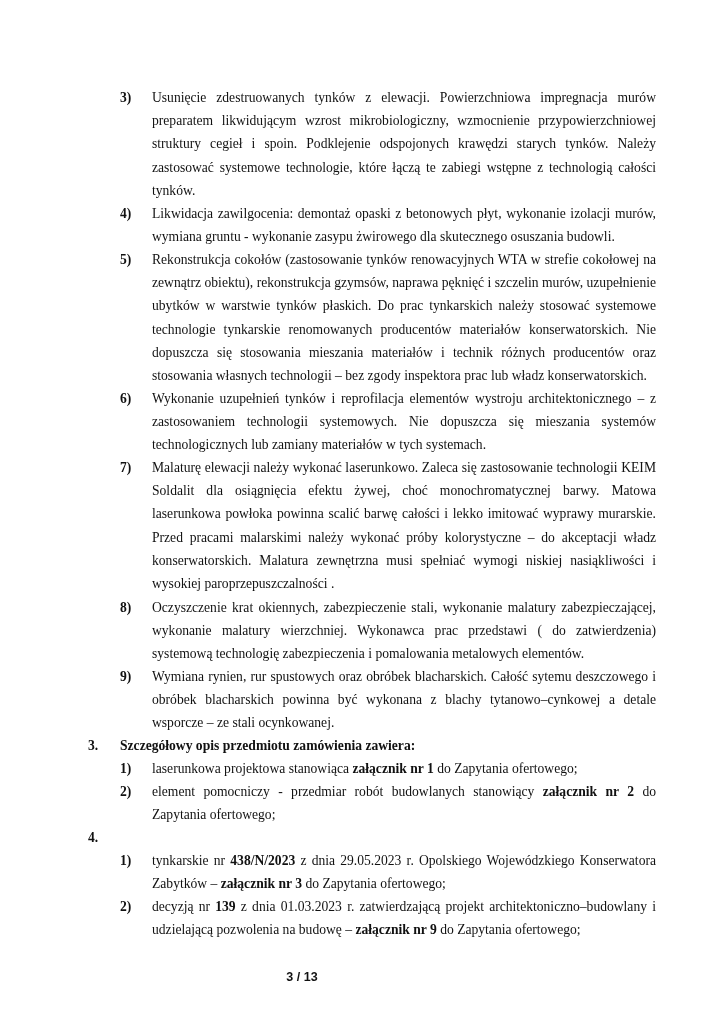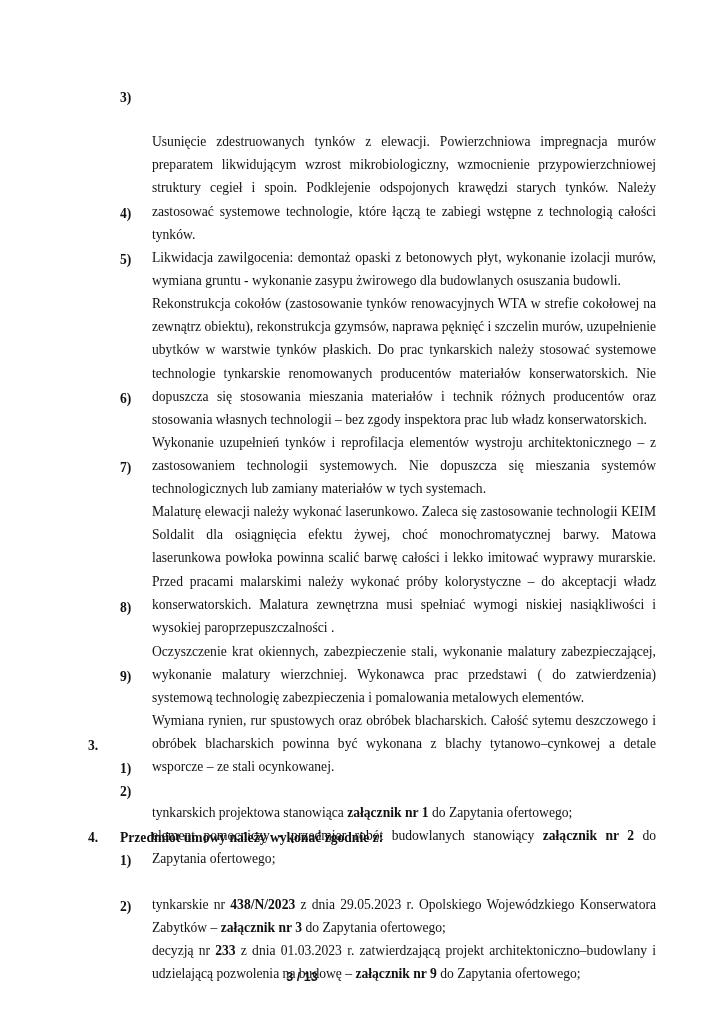--- a/index.html
+++ b/index.html
@@ -4,38 +4,38 @@
 <style>
   html, body { margin:0; padding:0; background:#ffffff; }
   body { width:724px; height:1024px; position:relative; overflow:hidden;
          font-family:"Liberation Serif", "DejaVu Serif", serif; color:#111; }
   .page { position:absolute; left:0; top:0; width:724px; height:1024px; }
   .item { position:absolute; font-size:13.6px; line-height:23.2px; text-align:justify; }
   .sub { left:120px; width:536px; padding-left:32px; box-sizing:border-box; }
   .sub .num { position:absolute; left:0; top:0; font-weight:bold; }
   .sec { left:88px; width:570px; padding-left:32px; box-sizing:border-box; font-weight:bold; }
   .sec .num { position:absolute; left:0; top:0; font-weight:bold; }
-  .txt { text-align:justify;margin-top:44px; }
+  .txt { text-align:justify; }
   b { font-weight:bold; }
   .footer { position:absolute; left:0; width:604px; top:970px; text-align:center;
             font-family:"Liberation Sans", "DejaVu Sans", sans-serif; font-weight:bold; font-size:12.5px; }
 </style>
 </head>
 <body>
 
 <div class="page">
 
   <div class="item sub" style="top:86px;">
     <span class="num">3)</span>
     <div class="txt">Usunięcie zdestruowanych tynków z elewacji. Powierzchniowa impregnacja murów preparatem likwidującym wzrost mikrobiologiczny, wzmocnienie przypowierzchniowej struktury cegieł i spoin. Podklejenie odspojonych krawędzi starych tynków. Należy zastosować systemowe technologie, które łączą te zabiegi wstępne z technologią całości tynków.</div>
   </div>
 
   <div class="item sub" style="top:202px;">
     <span class="num">4)</span>
-    <div class="txt">Likwidacja zawilgocenia: demontaż opaski z betonowych płyt, wykonanie izolacji murów, wymiana gruntu - wykonanie zasypu żwirowego dla budowlanych osuszania budowli.</div>
+    <div class="txt">Likwidacja zawilgocenia: demontaż opaski z betonowych płyt, wykonanie izolacji murów, wymiana gruntu - wykonanie zasypu żwirowego dla skutecznego osuszania budowli.</div>
   </div>
 
   <div class="item sub" style="top:248px;">
     <span class="num">5)</span>
     <div class="txt">Rekonstrukcja cokołów (zastosowanie tynków renowacyjnych WTA w strefie cokołowej na zewnątrz obiektu), rekonstrukcja gzymsów, naprawa pęknięć i szczelin murów, uzupełnienie ubytków w warstwie tynków płaskich. Do prac tynkarskich należy stosować systemowe technologie tynkarskie renomowanych producentów materiałów konserwatorskich. Nie dopuszcza się stosowania mieszania materiałów i technik różnych producentów oraz stosowania własnych technologii – bez zgody inspektora prac lub władz konserwatorskich.</div>
   </div>
 
   <div class="item sub" style="top:387px;">
     <span class="num">6)</span>
     <div class="txt">Wykonanie uzupełnień tynków i reprofilacja elementów wystroju architektonicznego – z zastosowaniem technologii systemowych. Nie dopuszcza się mieszania systemów technologicznych lub zamiany materiałów w tych systemach.</div>
@@ -51,41 +51,41 @@
     <div class="txt">Oczyszczenie krat okiennych, zabezpieczenie stali, wykonanie malatury zabezpieczającej, wykonanie malatury wierzchniej. Wykonawca prac przedstawi ( do zatwierdzenia) systemową technologię zabezpieczenia i pomalowania metalowych elementów.</div>
   </div>
 
   <div class="item sub" style="top:665px;">
     <span class="num">9)</span>
     <div class="txt">Wymiana rynien, rur spustowych oraz obróbek blacharskich. Całość sytemu deszczowego i obróbek blacharskich powinna być wykonana z blachy tytanowo–cynkowej a detale wsporcze – ze stali ocynkowanej.</div>
   </div>
 
   <div class="item sec" style="top:734px;">
     <span class="num">3.</span>
+    <span>Szczegółowy opis przedmiotu zamówienia zawiera:</span>
   </div>
 
   <div class="item sub" style="top:757px;">
     <span class="num">1)</span>
-    <div class="txt"><span>tynkarskich projektowa stanowiąca </span><b>załącznik nr 1</b><span> do Zapytania ofertowego;</span></div>
+    <div class="txt"><span>laserunkowa projektowa stanowiąca </span><b>załącznik nr 1</b><span> do Zapytania ofertowego;</span></div>
   </div>
 
   <div class="item sub" style="top:780px;">
     <span class="num">2)</span>
     <div class="txt"><span>element pomocniczy - przedmiar robót budowlanych stanowiący </span><b>załącznik nr 2</b><span> do Zapytania ofertowego;</span></div>
   </div>
 
   <div class="item sec" style="top:826px;">
     <span class="num">4.</span>
-    <span>Przedmiot umowy należy wykonać zgodnie z:</span>
   </div>
 
   <div class="item sub" style="top:849px;">
     <span class="num">1)</span>
     <div class="txt"><span>tynkarskie nr </span><b>438/N/2023</b><span> z dnia 29.05.2023 r. Opolskiego Wojewódzkiego Konserwatora Zabytków – </span><b>załącznik nr 3</b><span> do Zapytania ofertowego;</span></div>
   </div>
 
   <div class="item sub" style="top:895px;">
     <span class="num">2)</span>
-    <div class="txt"><span>decyzją nr </span><b>233</b><span> z dnia 01.03.2023 r. zatwierdzającą projekt architektoniczno–budowlany i udzielającą pozwolenia na budowę – </span><b>załącznik nr 9</b><span> do Zapytania ofertowego;</span></div>
+    <div class="txt"><span>decyzją nr </span><b>139</b><span> z dnia 01.03.2023 r. zatwierdzającą projekt architektoniczno–budowlany i udzielającą pozwolenia na budowę – </span><b>załącznik nr 9</b><span> do Zapytania ofertowego;</span></div>
   </div>
 
   <div class="footer">3 / 13</div>
 </div>
 
 </body></html>

